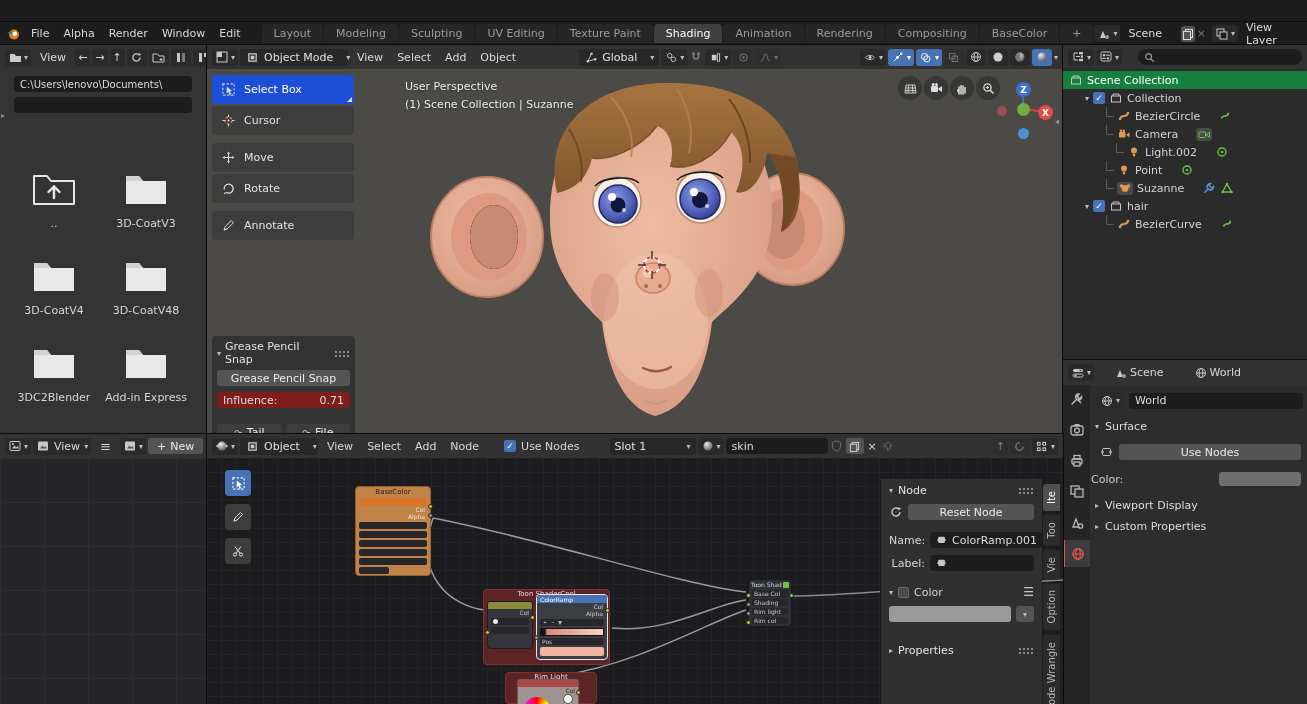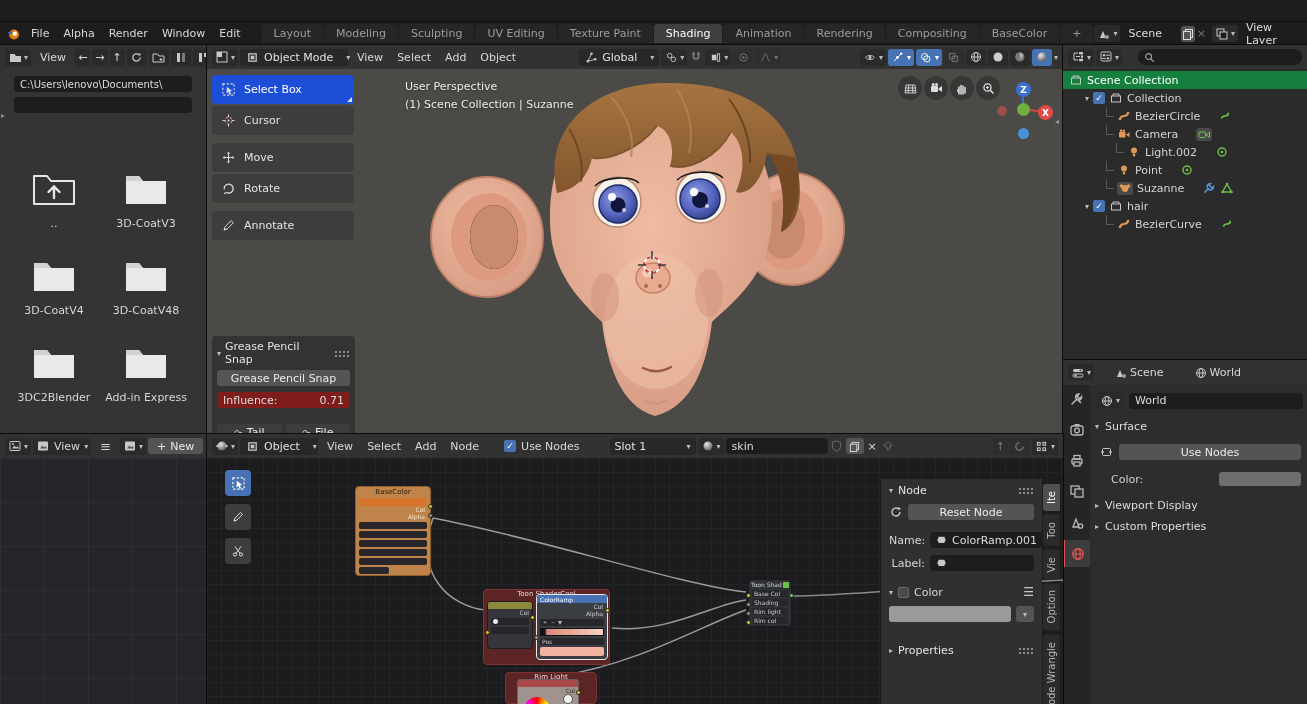--- a/index.html
+++ b/index.html
@@ -933,21 +933,21 @@
           <svg width="13" height="12" viewBox="0 0 13 12">
             <rect x="2.5" y="2.5" width="8" height="7" rx="1" fill="none" stroke="#c8c8c8"></rect>
             <circle cx="2.5" cy="6" r="1.2" fill="#c8c8c8"></circle>
             <circle cx="10.5" cy="6" r="1.2" fill="#c8c8c8"></circle>
           </svg>
         </span>
       <span class="btn" style="flex:1">
           <span>Use Nodes</span>
         </span>
     </div>
-    <div class="prop-row" style="left:48px;top:112px;right:6px">
+    <div class="prop-row" style="left:28px;top:112px;right:6px">
       <span>Color:</span>
       <span style="flex:1"></span>
       <span style="width:82px;height:14px;border-radius:3px;background:#6e6e6e"></span>
     </div>
     <div class="prop-row sect" style="left:32px;top:139px">
       <b class="cv">▸</b>
         <span>Viewport Display</span>
     </div>
     <div class="prop-row sect" style="left:32px;top:160px">
       <b class="cv">▸</b>

